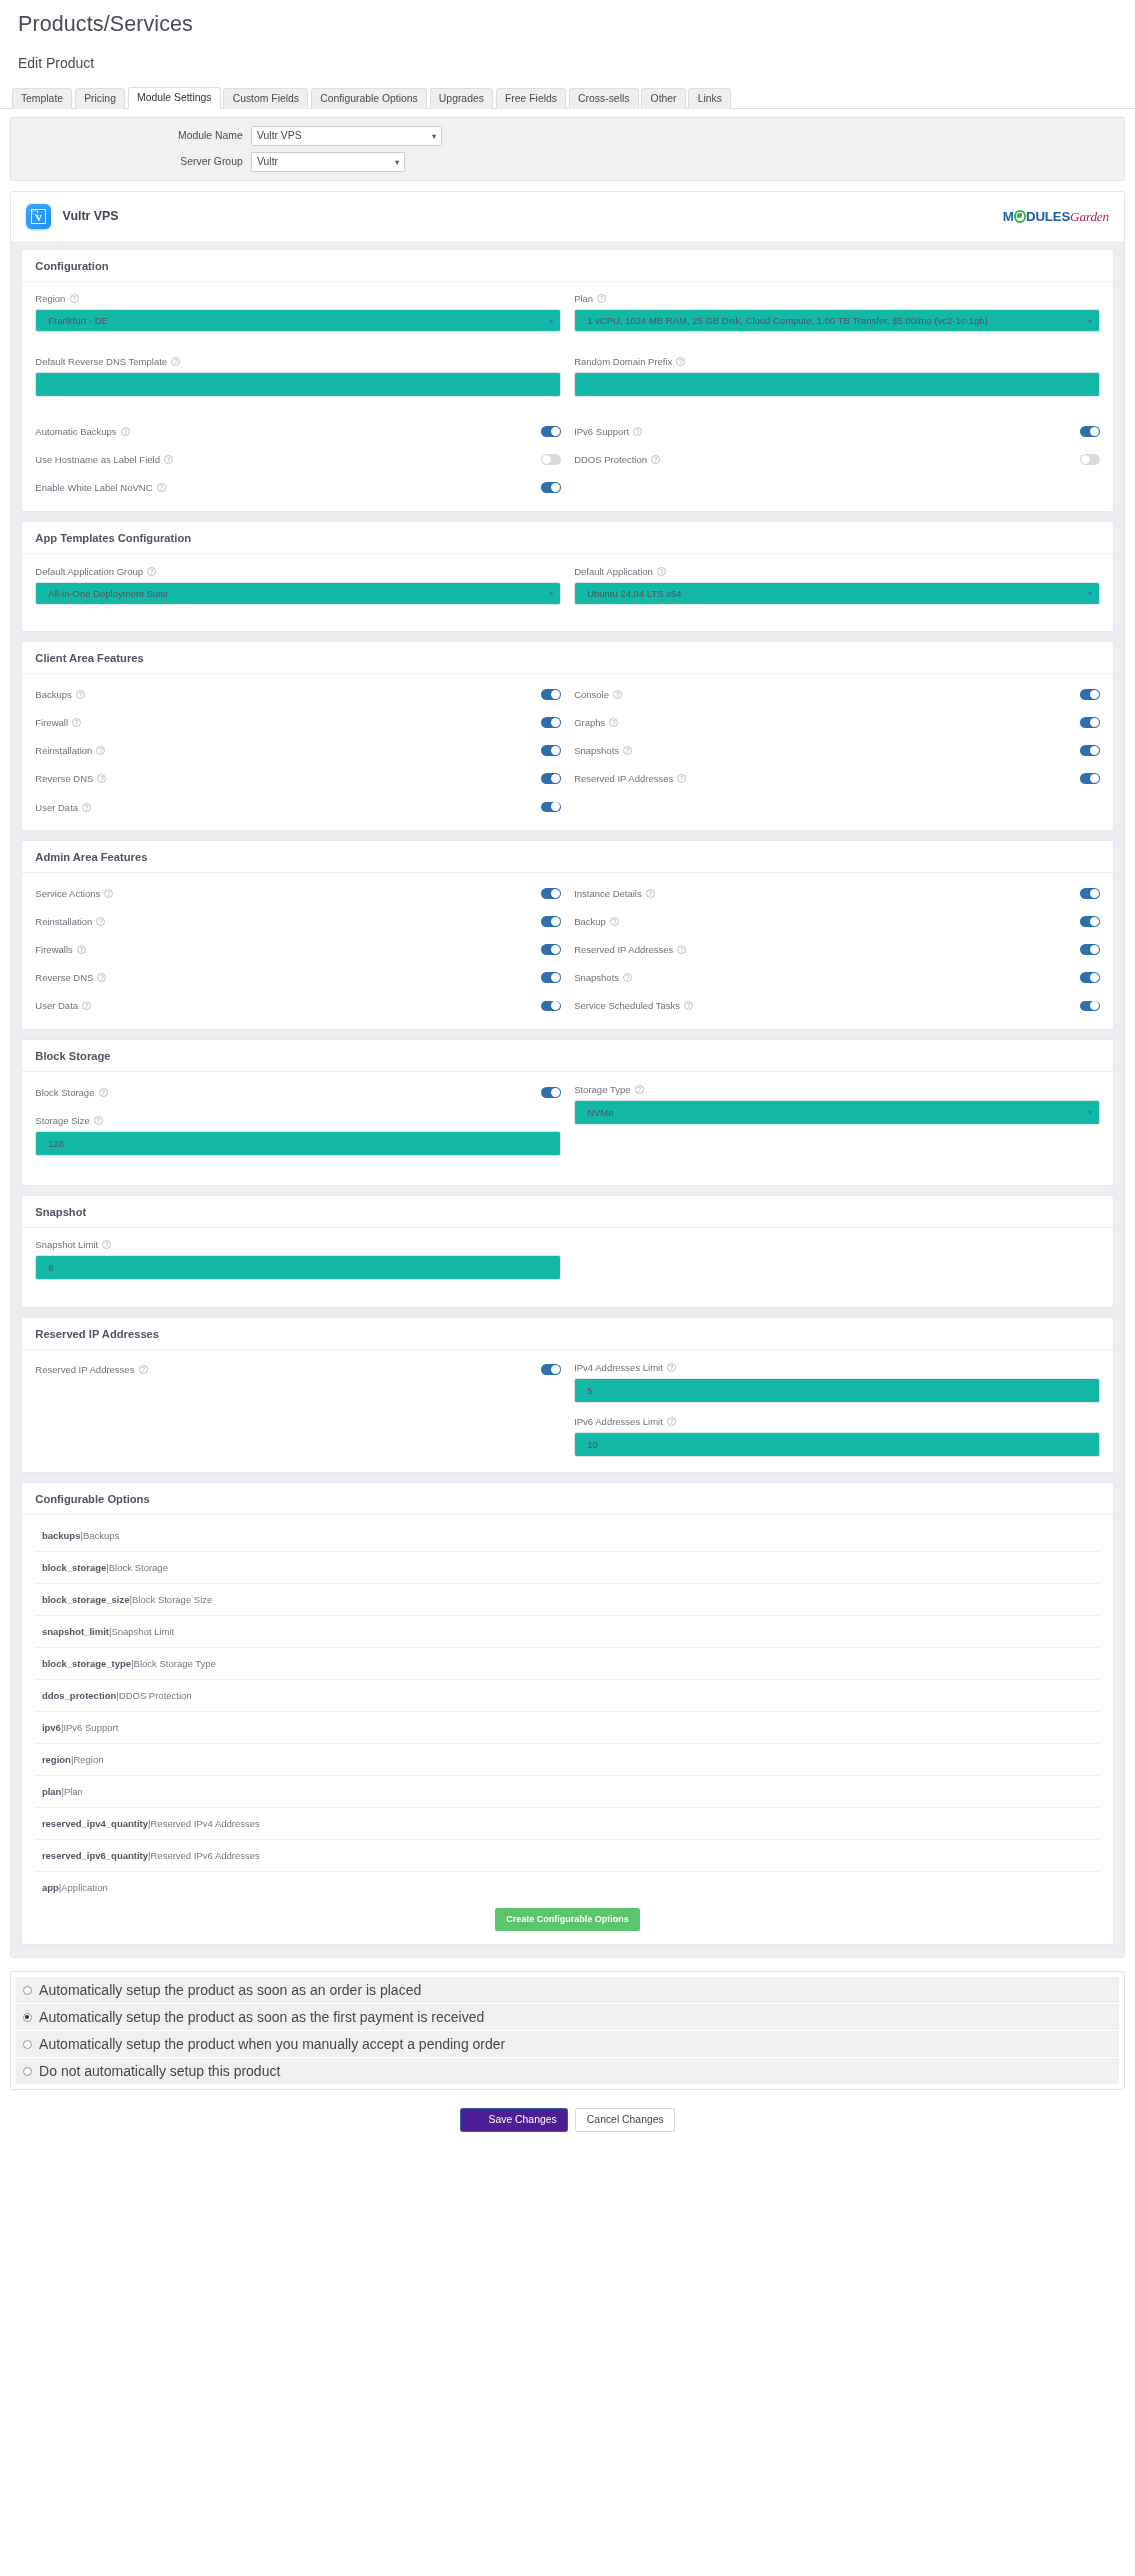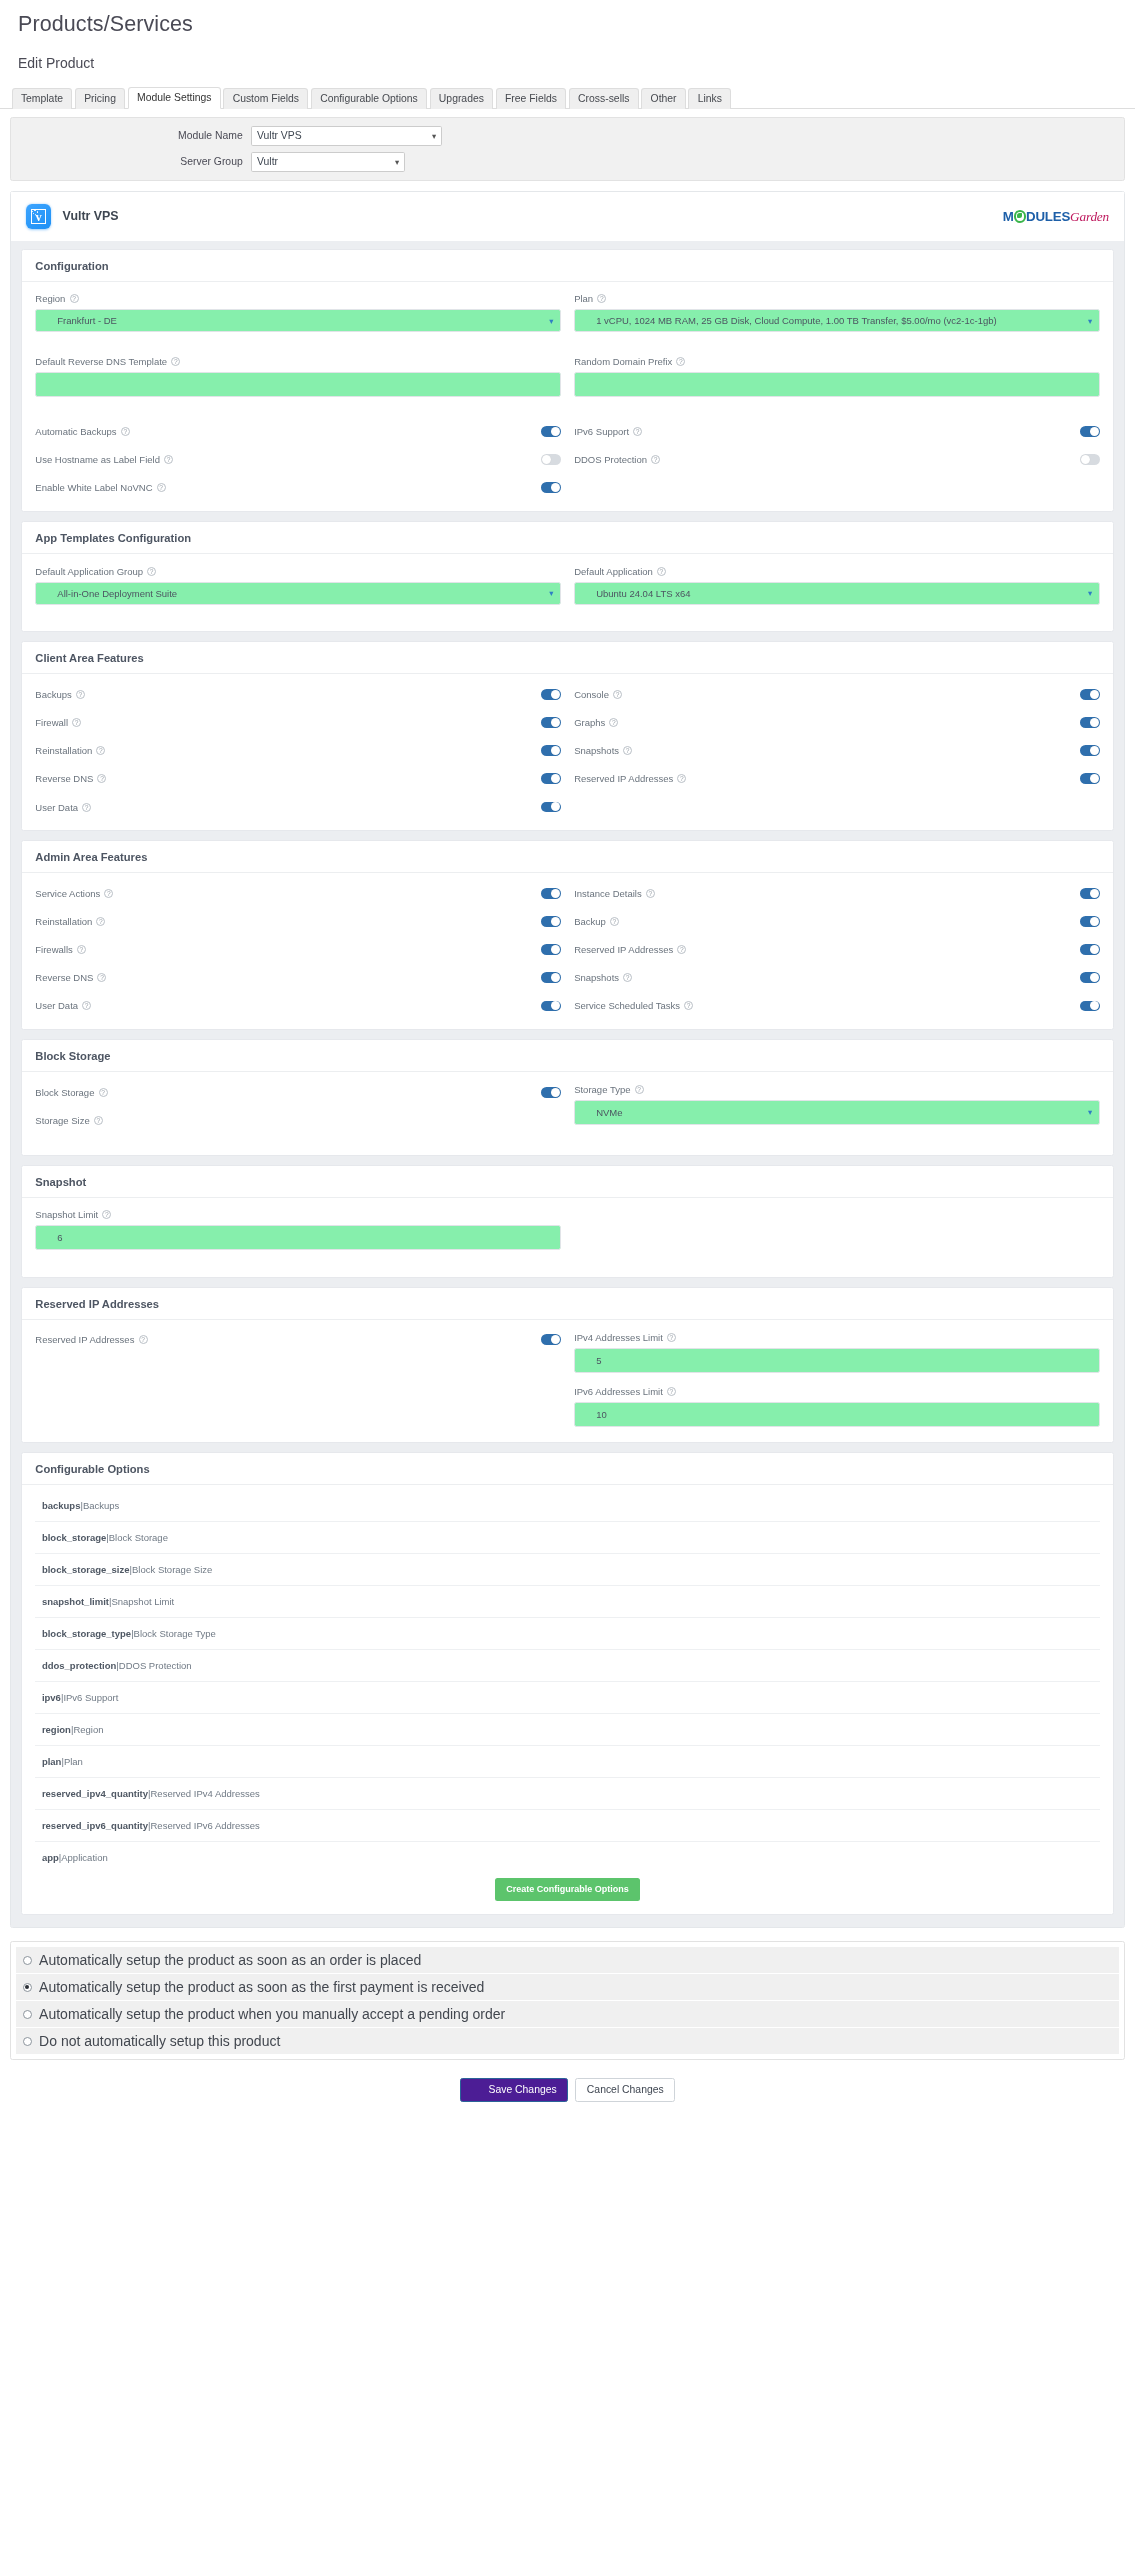--- a/index.html
+++ b/index.html
@@ -148,22 +148,22 @@
   }
   .help {
     display:inline-block; width:9px; height:9px; border-radius:50%;
     border:0.8px solid #b9bfc6; color:#9aa1a9;
     font-size:6.6px; line-height:7.5px; text-align:center;
     font-family:"Liberation Sans", sans-serif; flex:none;
   }
   .inp, .ddl {
     width:100%; height:23px;
     border:0.8px solid #e1e4e8; border-radius:2.5px;
-    background:#86efac; font-size:9.5px; color:#4c5561;
-    padding: 0 21px; font-family:"Liberation Sans", sans-serif;
+    background:#14b8a6; font-size:9.5px; color:#4c5561;
+    padding: 0 12px; font-family:"Liberation Sans", sans-serif;
   }
   .ddl {
     appearance:none; -webkit-appearance:none; padding-right:20px;
   }
   .ddl-wrap { position:relative; }
   .ddl-wrap .caret2 {
     position:absolute; right:7.5px; top:50%; transform:translateY(-55%);
     font-size:8.3px; color:#2e7ec4; pointer-events:none;
   }
 
@@ -652,20 +652,21 @@
                 </div>
                 <div class="sw on">
                     <i></i>
                   </div>
               </div>
               <div class="field">
                 <div class="flabel">
                   <span>Storage Size</span>
                   <span class="help">?</span>
                 </div>
+                <input class="inp" style="height: 25px;" value="128">
               </div>
             </div>
             <div>
               <div class="field">
                 <div class="flabel">
                   <span>Storage Type</span>
                   <span class="help">?</span>
                 </div>
                 <div class="ddl-wrap">
                   <select class="ddl" style="height:25px">

